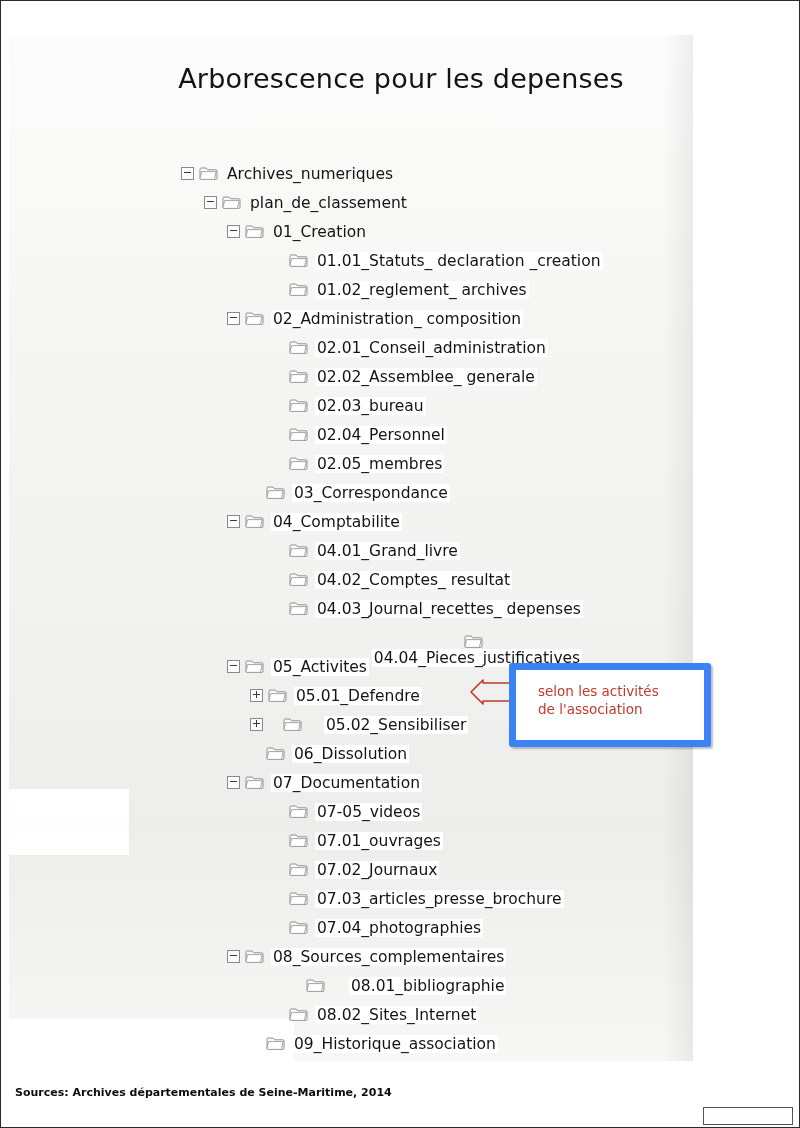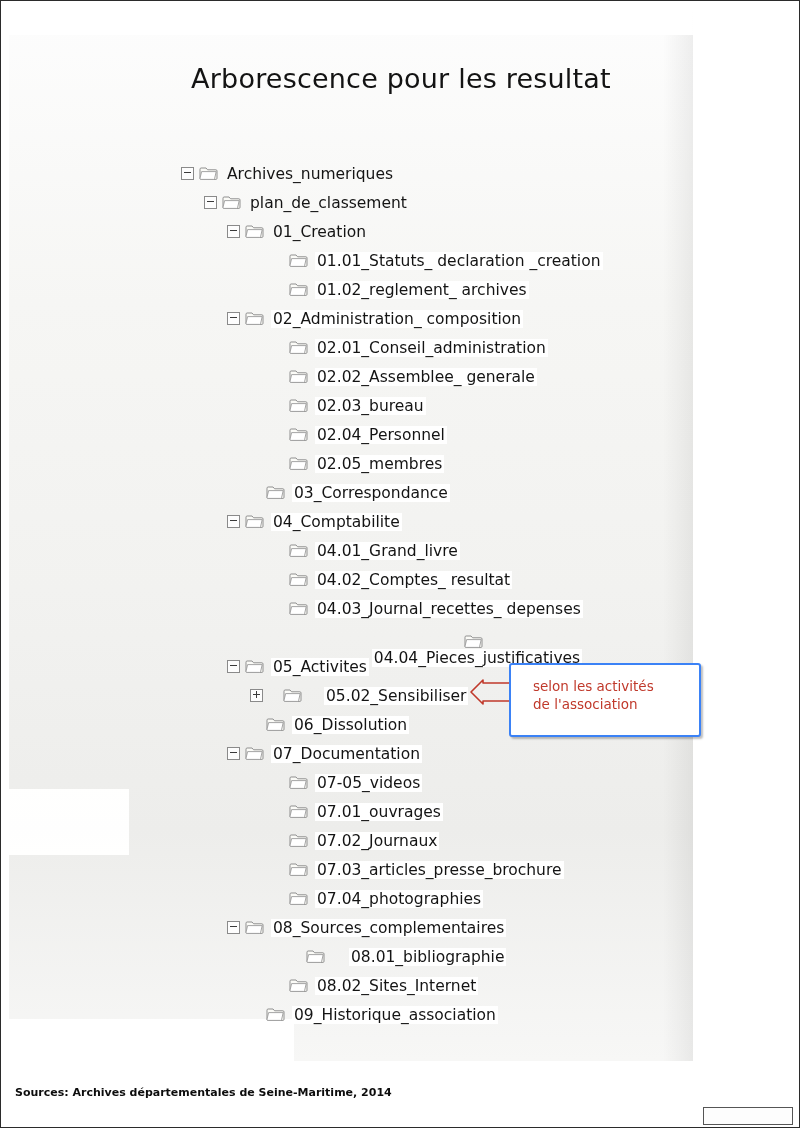--- a/index.html
+++ b/index.html
@@ -125,21 +125,21 @@
   }
 
   
   .callout {
     position: absolute;
     left: 508px;
     top: 662px;
     width: 188px;
     height: 70px;
     background: #ffffff;
-    border: 2px solid #3b82f6;
+    border: 7px solid #3b82f6;
     border-radius: 3px;
     box-shadow: 2px 2px 2px rgba(0,0,0,0.25);
   }
   .callout-text {
     position: absolute;
     left: 22px;
     top: 12px;
     width: 150px;
     font-size: 13.5px;
     line-height: 18px;
@@ -177,21 +177,21 @@
 <div id="page">
 
   <div class="scan">
     <div class="scan-shadow-right"></div>
     <div class="scan-white-blotch" style="left:0;top:780px;width:120px;height:66px;"></div>
     <div class="scan-white-blotch" style="left:0;top:1010px;width:285px;height:42px;"></div>
     <div class="scan-white-blotch" style="left:0;top:0;width:684px;height:26px;"></div>
   </div>
 
   <div class="title">
-    <div>Arborescence pour les resultat</div>
+    <div>Arborescence pour les depenses</div>
   </div>
 
   <div class="tree" id="tree">
       <div class="node" style="padding-left: 0px;">
         <span class="toggle minus"></span>
         <span class="folder">
           <svg viewBox="0 0 19 15" width="19" height="15">
             <path d="M1 3.2 C1 2.4 1.4 2 2.1 2 H7 L8.6 3.8 H16.9 C17.6 3.8 18 4.2 18 4.9 V12.3 C18 13 17.6 13.4 16.9 13.4 H2.1 C1.4 13.4 1 13 1 12.3 Z" fill="#fbfbf7" stroke="#8f8f8f" stroke-width="1"></path>
             <path d="M2.6 5.6 H17.2 L15.6 12.6 C15.5 13.1 15.2 13.4 14.7 13.4 H2.1 C1.4 13.4 1 13 1 12.3 Z" fill="#ffffff" stroke="#9a9a9a" stroke-width="0.9"></path>
           </svg>
@@ -360,20 +360,30 @@
       </div>
       <div class="node" style="padding-left: 46px;">
         <span class="toggle minus"></span>
         <span class="folder">
           <svg viewBox="0 0 19 15" width="19" height="15">
             <path d="M1 3.2 C1 2.4 1.4 2 2.1 2 H7 L8.6 3.8 H16.9 C17.6 3.8 18 4.2 18 4.9 V12.3 C18 13 17.6 13.4 16.9 13.4 H2.1 C1.4 13.4 1 13 1 12.3 Z" fill="#fbfbf7" stroke="#8f8f8f" stroke-width="1"></path>
             <path d="M2.6 5.6 H17.2 L15.6 12.6 C15.5 13.1 15.2 13.4 14.7 13.4 H2.1 C1.4 13.4 1 13 1 12.3 Z" fill="#ffffff" stroke="#9a9a9a" stroke-width="0.9"></path>
           </svg>
         </span>
         <span class="label hl">05_Activites</span>
+      </div>
+      <div class="node" style="padding-left: 69px;">
+        <span class="toggle plus"></span>
+        <span class="folder">
+          <svg viewBox="0 0 19 15" width="19" height="15">
+            <path d="M1 3.2 C1 2.4 1.4 2 2.1 2 H7 L8.6 3.8 H16.9 C17.6 3.8 18 4.2 18 4.9 V12.3 C18 13 17.6 13.4 16.9 13.4 H2.1 C1.4 13.4 1 13 1 12.3 Z" fill="#fbfbf7" stroke="#8f8f8f" stroke-width="1"></path>
+            <path d="M2.6 5.6 H17.2 L15.6 12.6 C15.5 13.1 15.2 13.4 14.7 13.4 H2.1 C1.4 13.4 1 13 1 12.3 Z" fill="#ffffff" stroke="#9a9a9a" stroke-width="0.9"></path>
+          </svg>
+        </span>
+        <span class="label hl">05.01_Defendre</span>
       </div>
       <div class="node" style="padding-left: 69px; gap: 15px;">
         <span class="toggle plus"></span>
         <span class="folder">
           <svg viewBox="0 0 19 15" width="19" height="15">
             <path d="M1 3.2 C1 2.4 1.4 2 2.1 2 H7 L8.6 3.8 H16.9 C17.6 3.8 18 4.2 18 4.9 V12.3 C18 13 17.6 13.4 16.9 13.4 H2.1 C1.4 13.4 1 13 1 12.3 Z" fill="#fbfbf7" stroke="#8f8f8f" stroke-width="1"></path>
             <path d="M2.6 5.6 H17.2 L15.6 12.6 C15.5 13.1 15.2 13.4 14.7 13.4 H2.1 C1.4 13.4 1 13 1 12.3 Z" fill="#ffffff" stroke="#9a9a9a" stroke-width="0.9"></path>
           </svg>
         </span>
         <span class="label hl">05.02_Sensibiliser</span>

